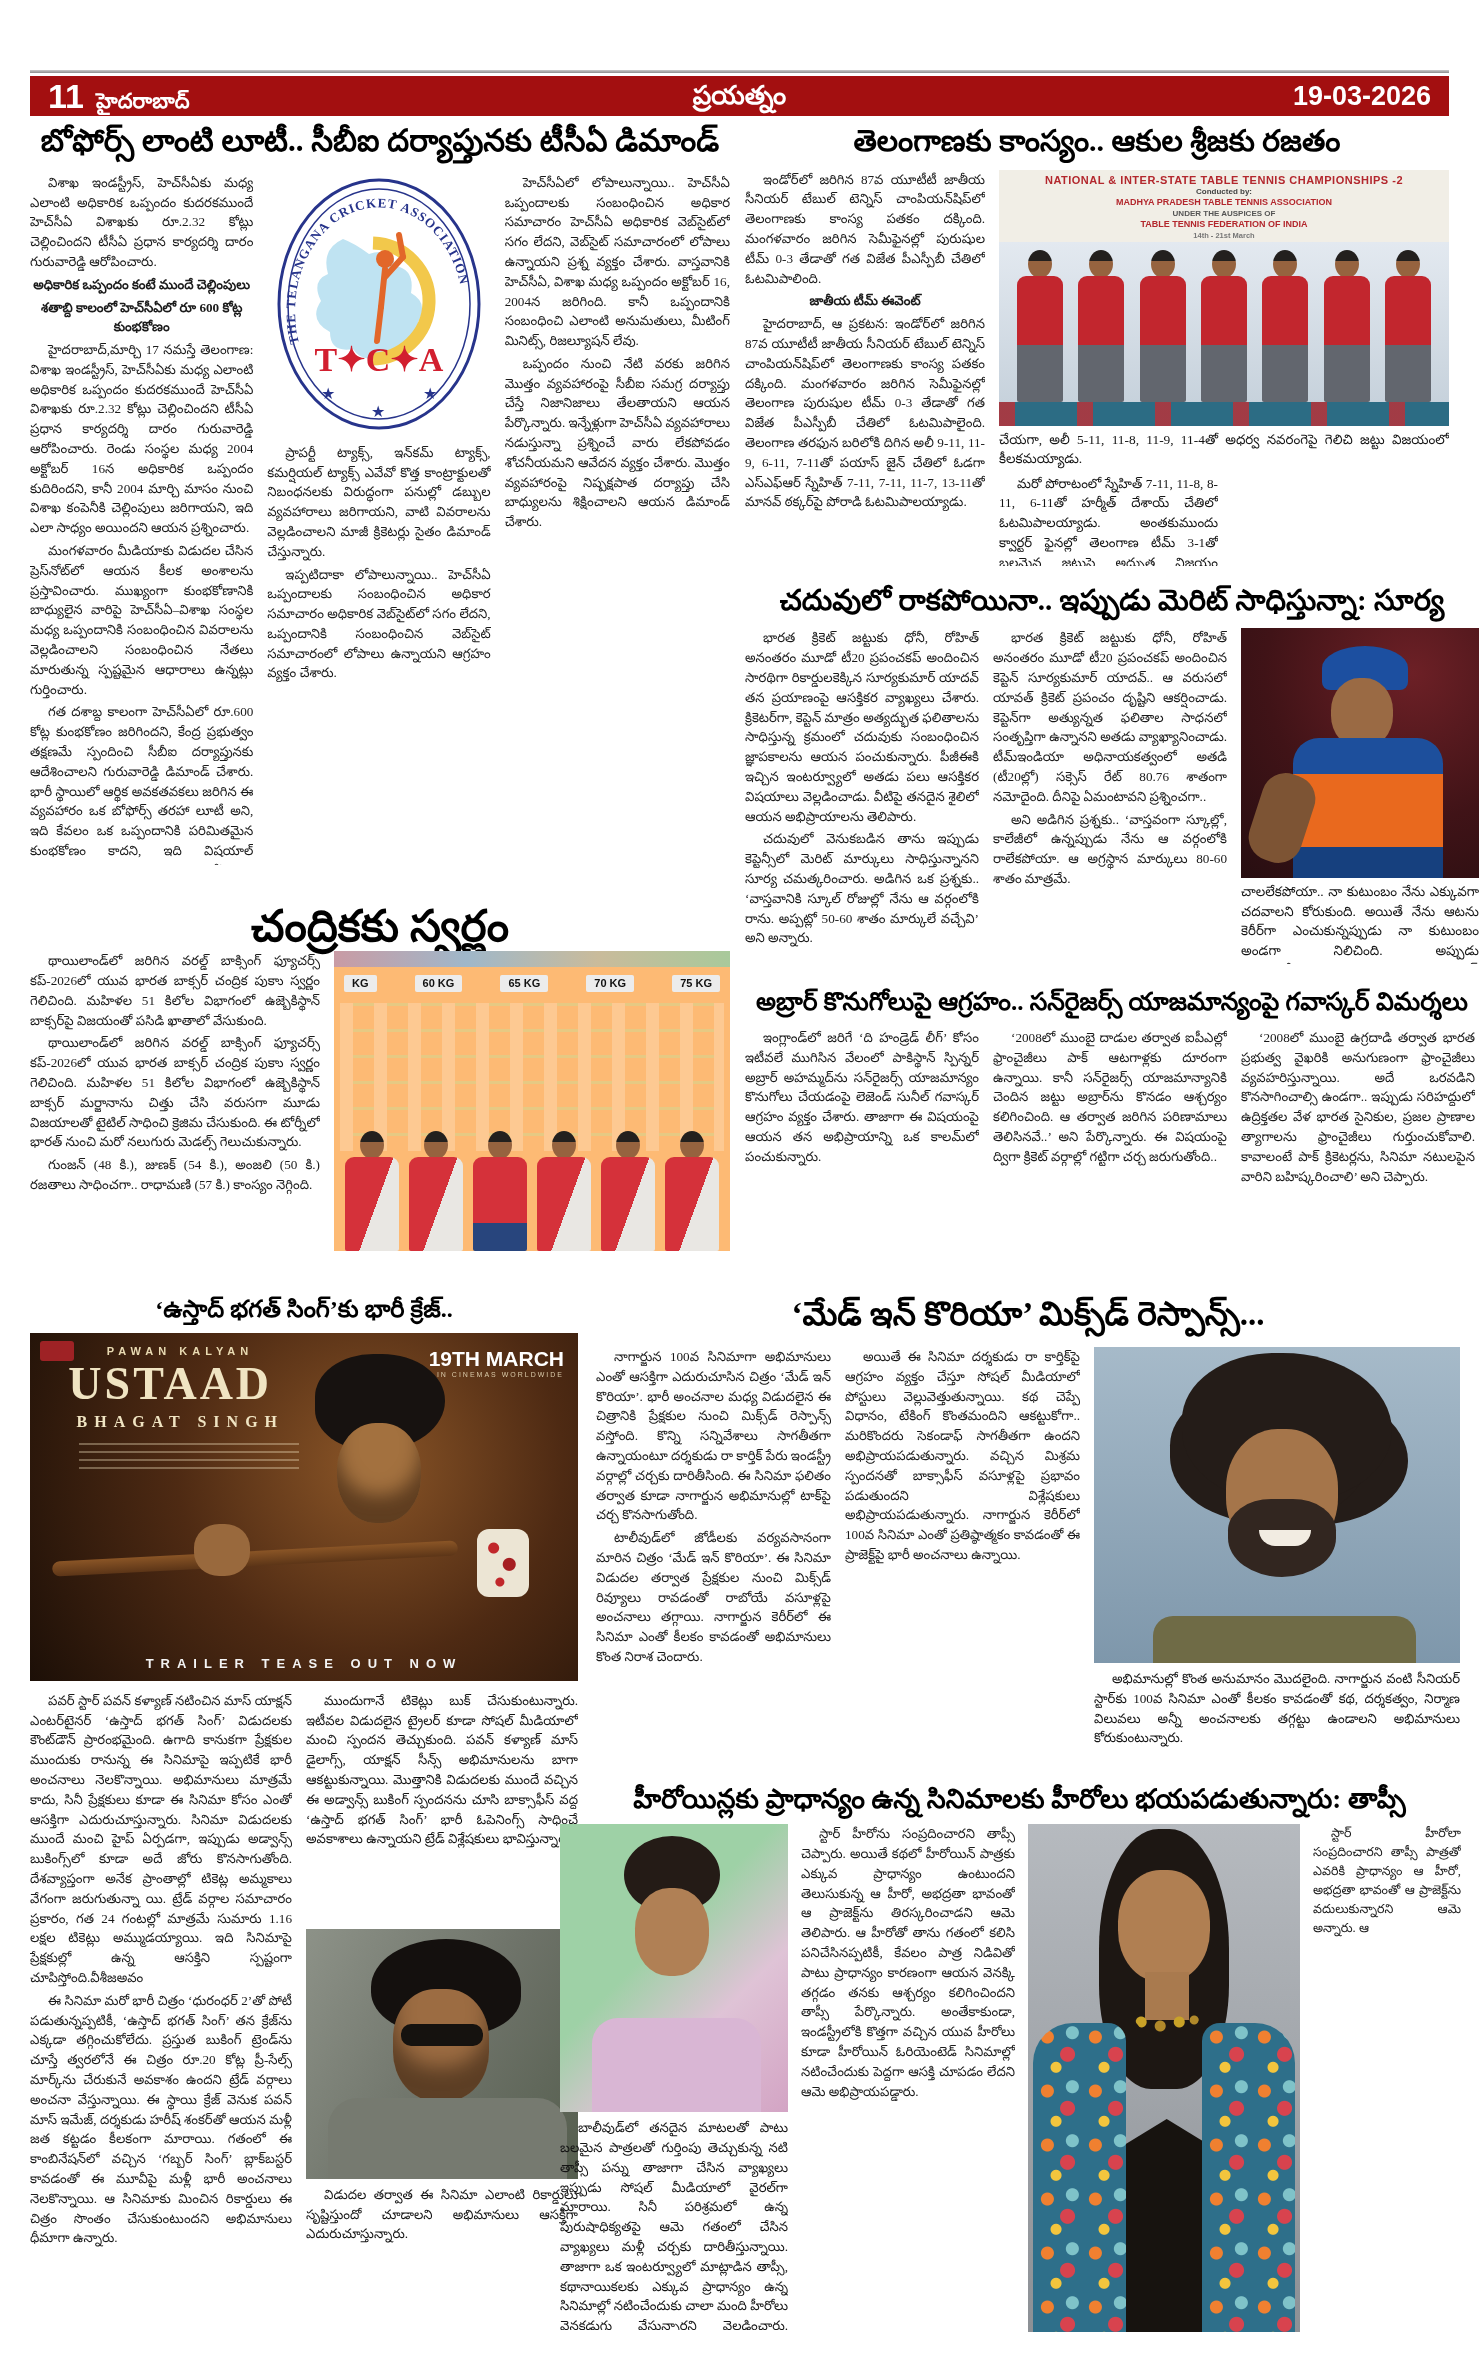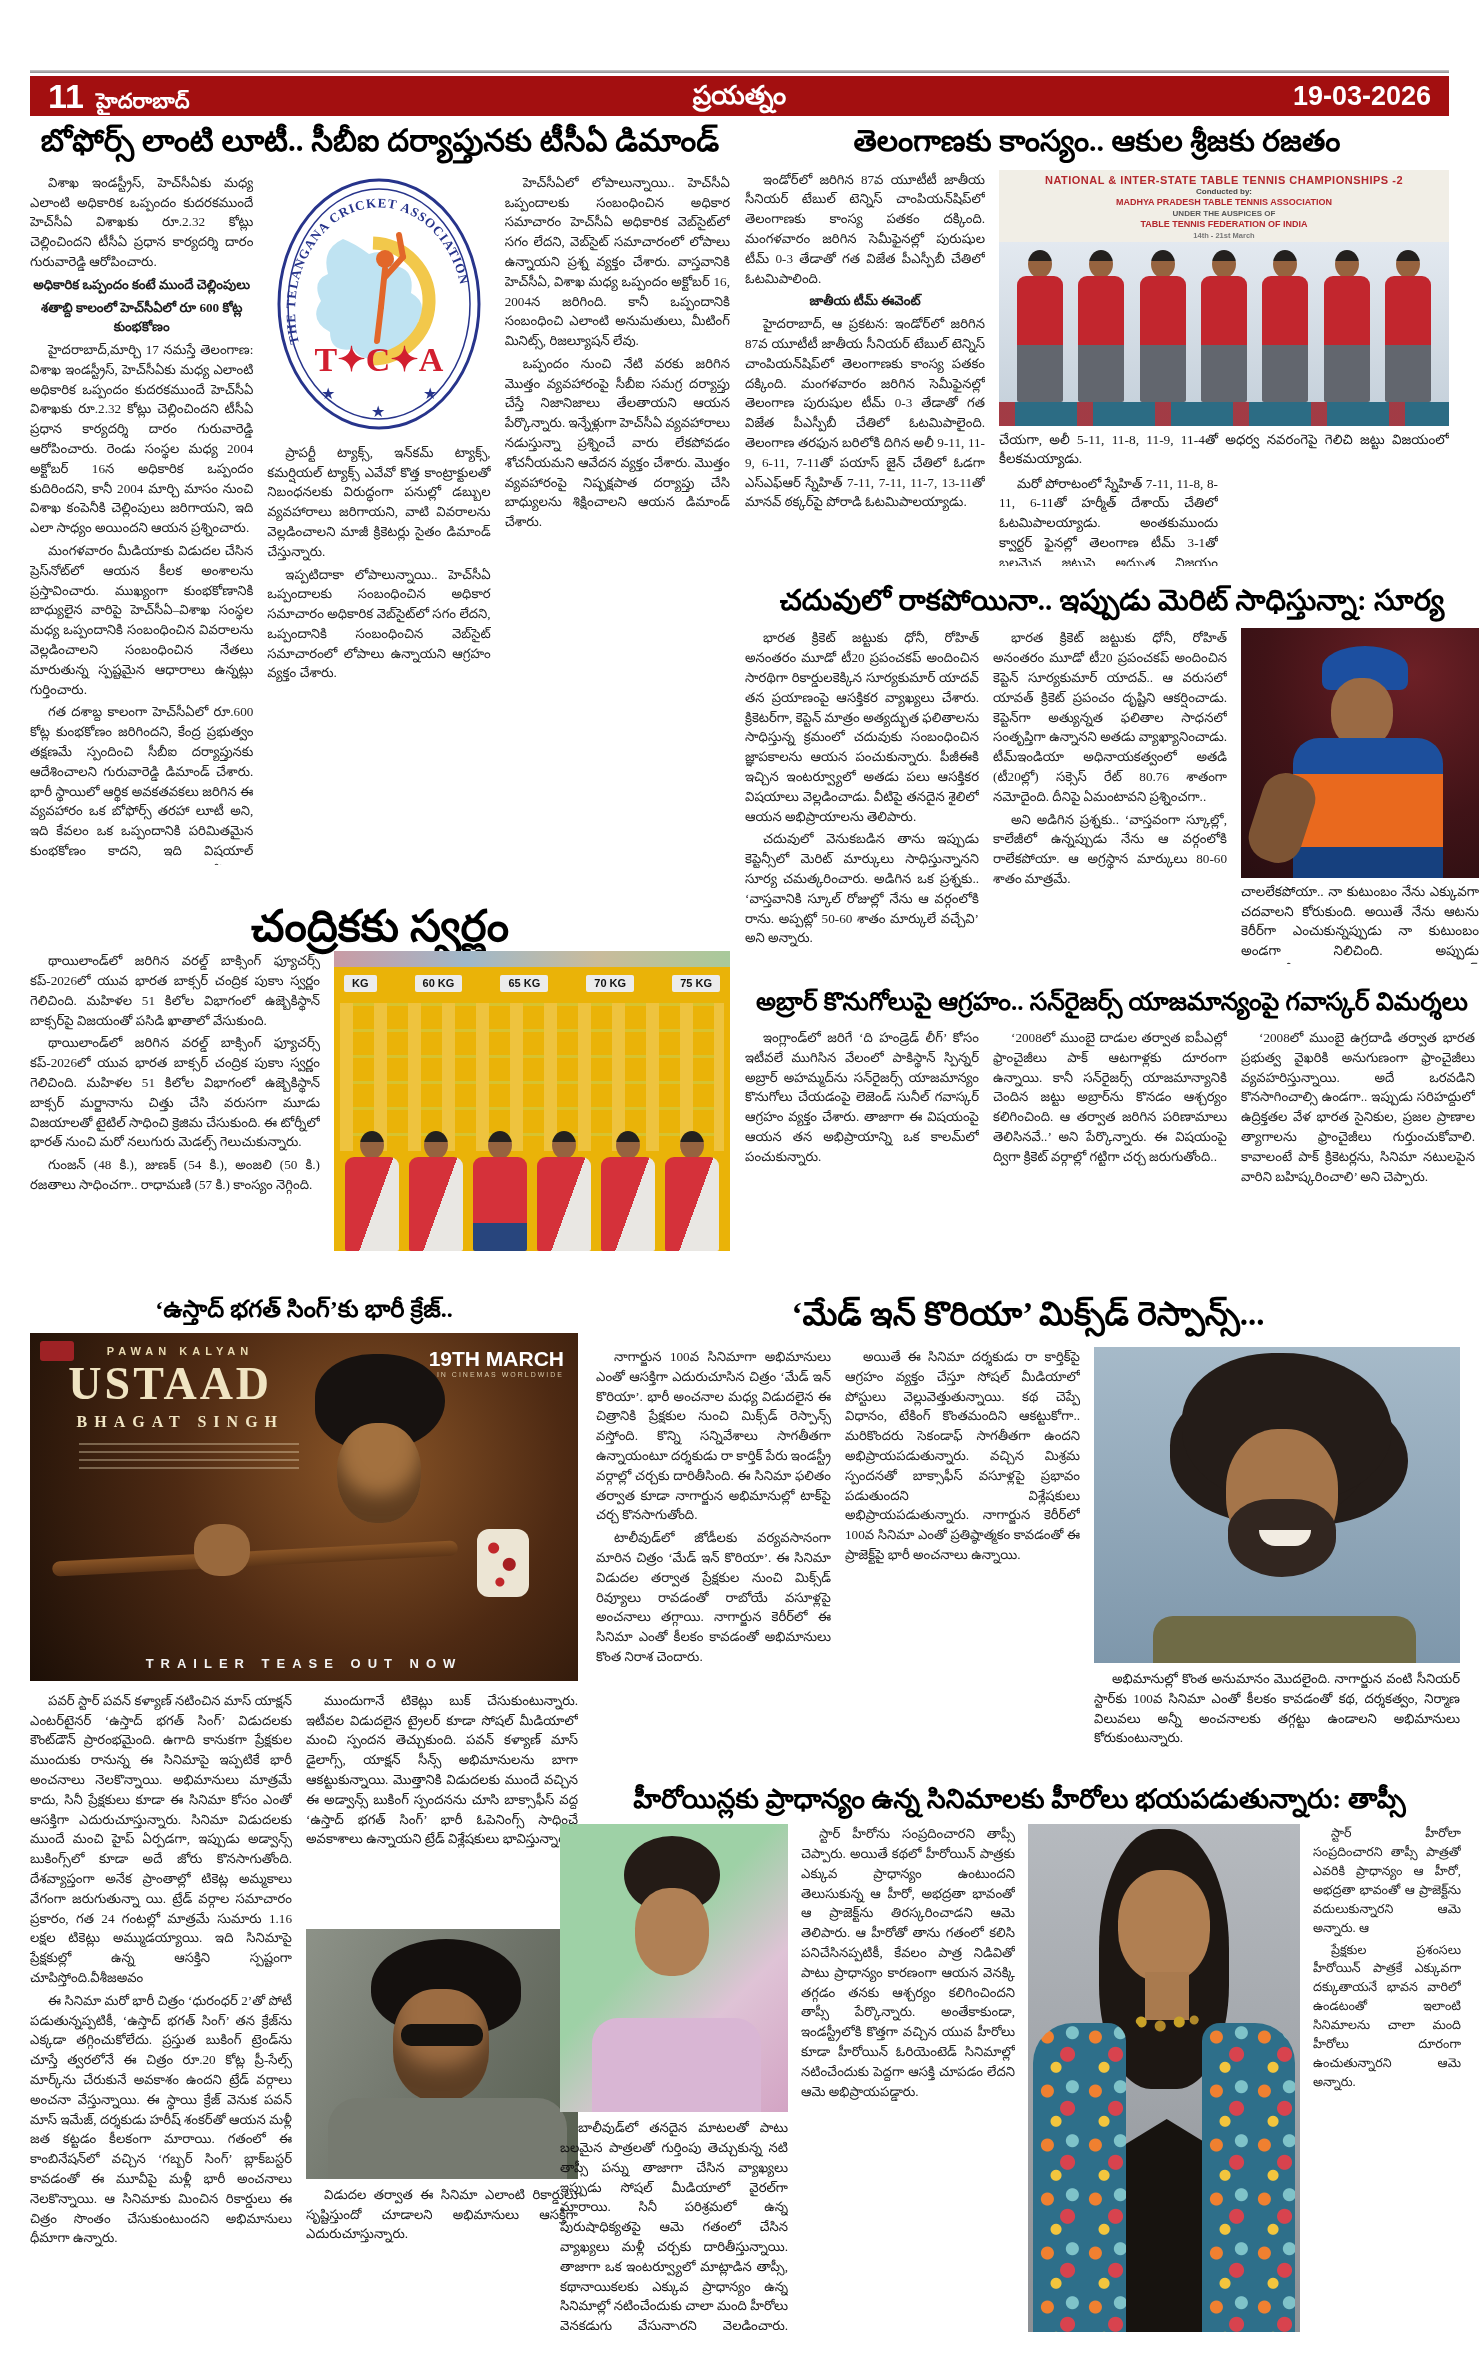--- a/index.html
+++ b/index.html
@@ -48,21 +48,21 @@
   .fig-person{position:relative}
   .fig-person::before{content:"";position:absolute;left:50%;top:0;transform:translateX(-50%);
       width:24px;height:28px;border-radius:50%;background:linear-gradient(#23201e 0 38%,#96633f 38%)}
   .fig-person::after{content:"";position:absolute;left:50%;top:26px;transform:translateX(-50%);
       width:100%;height:calc(100% - 26px);border-radius:9px 9px 2px 2px;
       background:linear-gradient(#c2262e 0 55%,#62666e 55%)}
   .tt .fig-person{width:46px;height:152px}
 
   
   .bx-top{height:16px;background:linear-gradient(90deg,#c99ba4,#9fb7c9,#c9bb9b,#a8c99b)}
-  .bx-wall{position:absolute;top:16px;left:0;right:0;bottom:0;background:#eab308}
+  .bx-wall{position:absolute;top:16px;left:0;right:0;bottom:0;background:#fdba74}
   .bx-wall::before{content:"";position:absolute;left:6px;right:6px;top:36px;bottom:100px;opacity:.22;
       background:repeating-linear-gradient(90deg,#fff 0 13px,transparent 13px 34px),
                  repeating-linear-gradient(#9fb 0 3px,transparent 3px 26px)}
   .kg-row{position:relative;display:flex;justify-content:space-between;padding:8px 10px 0}
   .kg{background:#ececec;color:#111;font:bold 11px/1 "Liberation Sans",sans-serif;padding:3px 8px;border-radius:2px}
   .bx-row{position:absolute;left:0;right:0;bottom:0;display:flex;justify-content:space-around;align-items:flex-end;height:128px;padding:0 6px}
   .bx .fig-person{width:54px;height:120px}
   .bx .fig-person::after{background:linear-gradient(110deg,#d5313a 0 55%,#e9e7e3 55%)}
   .bx .fig-person:nth-child(3)::after{background:linear-gradient(#d5313a 0 70%,#28457d 70%)}
 
@@ -398,18 +398,17 @@
       <figure class="photo tp2" style="width:272px;height:508px">
         <div class="t2-hair"></div>
         <div class="t2-face"></div>
         <div class="t2-neck"></div>
         <div class="t2-top"></div>
         <div class="t2-jl"></div>
         <div class="t2-jr"></div>
       </figure>
       <div class="col" style="width:148px;height:508px;font-size:12.6px">
           <p>స్టార్ హీరోలా సంప్రదించారని తాప్సీ పాత్రతో ఎవరికి ప్రాధాన్యం ఆ హీరో, అభద్రతా భావంతో ఆ ప్రాజెక్ట్‌ను వదులుకున్నారని ఆమె అన్నారు. ఆ</p>
-          <p>ప్రేక్షకుల ప్రశంసలు హీరోయిన్ పాత్రకే ఎక్కువగా దక్కుతాయనే భావన వారిలో ఉండటంతో ఇలాంటి సినిమాలను చాలా మంది హీరోలు దూరంగా ఉంచుతున్నారని ఆమె అన్నారు.</p>
         </div>
     </div>
   </section>
 
 </div>
 
 </body></html>

